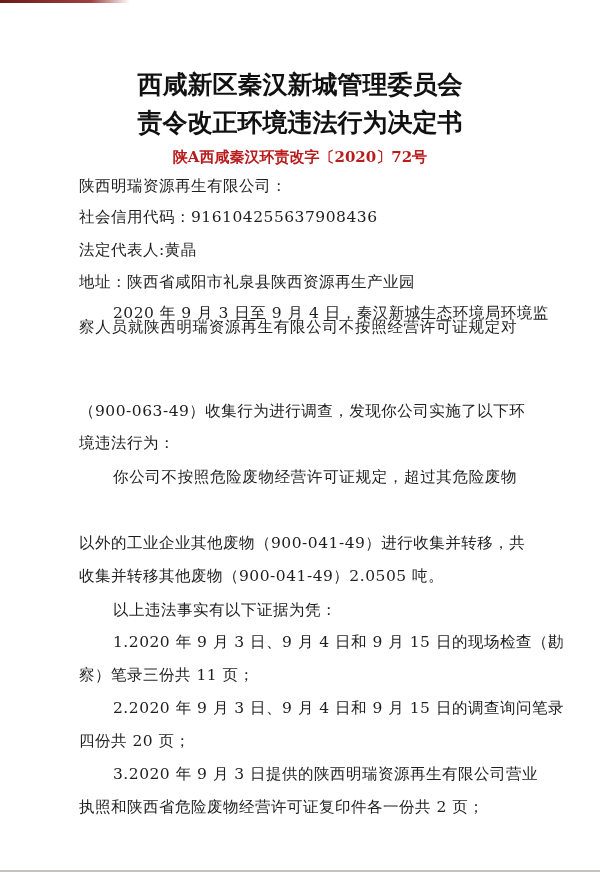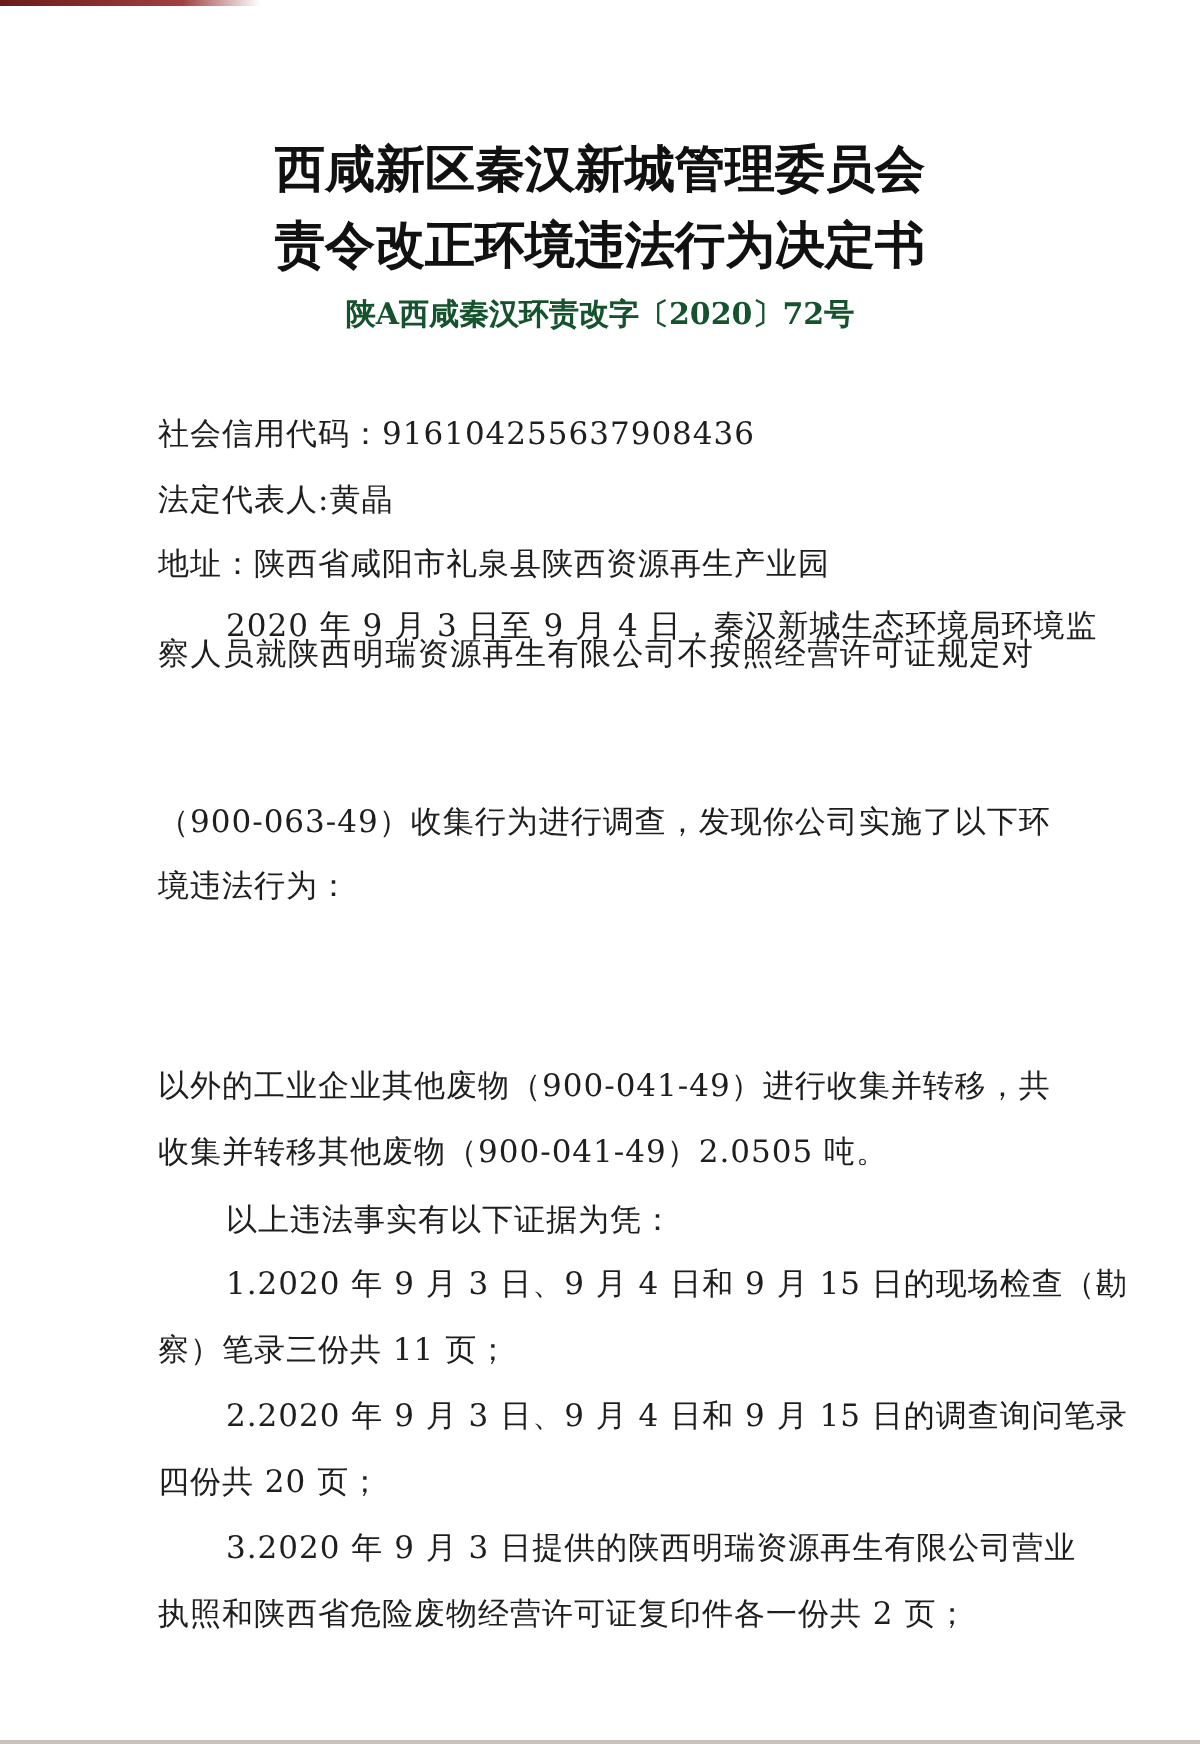--- a/index.html
+++ b/index.html
@@ -21,49 +21,51 @@
   .page { position: absolute; left: 0; top: 0; width: 600px; height: 872px; }
   .title {
     position: absolute; left: 0; width: 600px; text-align: center;
     font-family: Liberation Mono, monospace;
     font-weight: bold; font-size: 25px; color: #111; letter-spacing: 0px;
   }
   .t1 { top: 68px; }
   .t2 { top: 106px; }
   .docno {
     position: absolute; left: 0; width: 600px; text-align: center; top: 148px;
-    font-size: 15px; font-weight: bold; color: #14532d;
+    font-size: 15px; font-weight: bold; color: #b91c1c;
   }
   .line {
     position: absolute; left: 79px; font-size: 15.5px; white-space: nowrap;
     color: #1e1e1e; letter-spacing: 0.5px;
   }
   .indent { left: 113px; }
   .justify { width: 438px; text-align: justify; text-align-last: justify; }
 </style>
 </head>
 <body>
 
 <div class="top-edge"></div>
 <div class="bottom-edge"></div>
 
 <div class="page">
   <div class="title t1">西咸新区秦汉新城管理委员会</div>
   <div class="title t2">责令改正环境违法行为决定书</div>
   <div class="docno">陕A西咸秦汉环责改字〔2020〕72号</div>
 
+  <div class="line" style="top:176px">陕西明瑞资源再生有限公司：</div>
   <div class="line" style="top:207px">社会信用代码：916104255637908436</div>
   <div class="line" style="top:240px">法定代表人:黄晶</div>
   <div class="line" style="top:272px">地址：陕西省咸阳市礼泉县陕西资源再生产业园</div>
 
   <div class="line indent" style="top:303px;width:404px;text-align:justify;text-align-last:justify">2020 年 9 月 3 日至 9 月 4 日，秦汉新城生态环境局环境监</div>
   <div class="line justify" style="top:317px">察人员就陕西明瑞资源再生有限公司不按照经营许可证规定对</div>
   <div class="line justify" style="top:401px">（900-063-49）收集行为进行调查，发现你公司实施了以下环</div>
   <div class="line" style="top:433px">境违法行为：</div>
 
+  <div class="line indent" style="top:467px;width:404px;text-align:justify;text-align-last:justify">你公司不按照危险废物经营许可证规定，超过其危险废物</div>
   <div class="line justify" style="top:533px">以外的工业企业其他废物（900-041-49）进行收集并转移，共</div>
   <div class="line" style="top:566px">收集并转移其他废物（900-041-49）2.0505 吨。</div>
 
   <div class="line indent" style="top:600px">以上违法事实有以下证据为凭：</div>
 
   <div class="line indent" style="top:632px;width:404px;text-align:justify;text-align-last:justify">1.2020 年 9 月 3 日、9 月 4 日和 9 月 15 日的现场检查（勘</div>
   <div class="line" style="top:665px">察）笔录三份共 11 页；</div>
 
   <div class="line indent" style="top:698px;width:404px;text-align:justify;text-align-last:justify">2.2020 年 9 月 3 日、9 月 4 日和 9 月 15 日的调查询问笔录</div>
   <div class="line" style="top:731px">四份共 20 页；</div>

